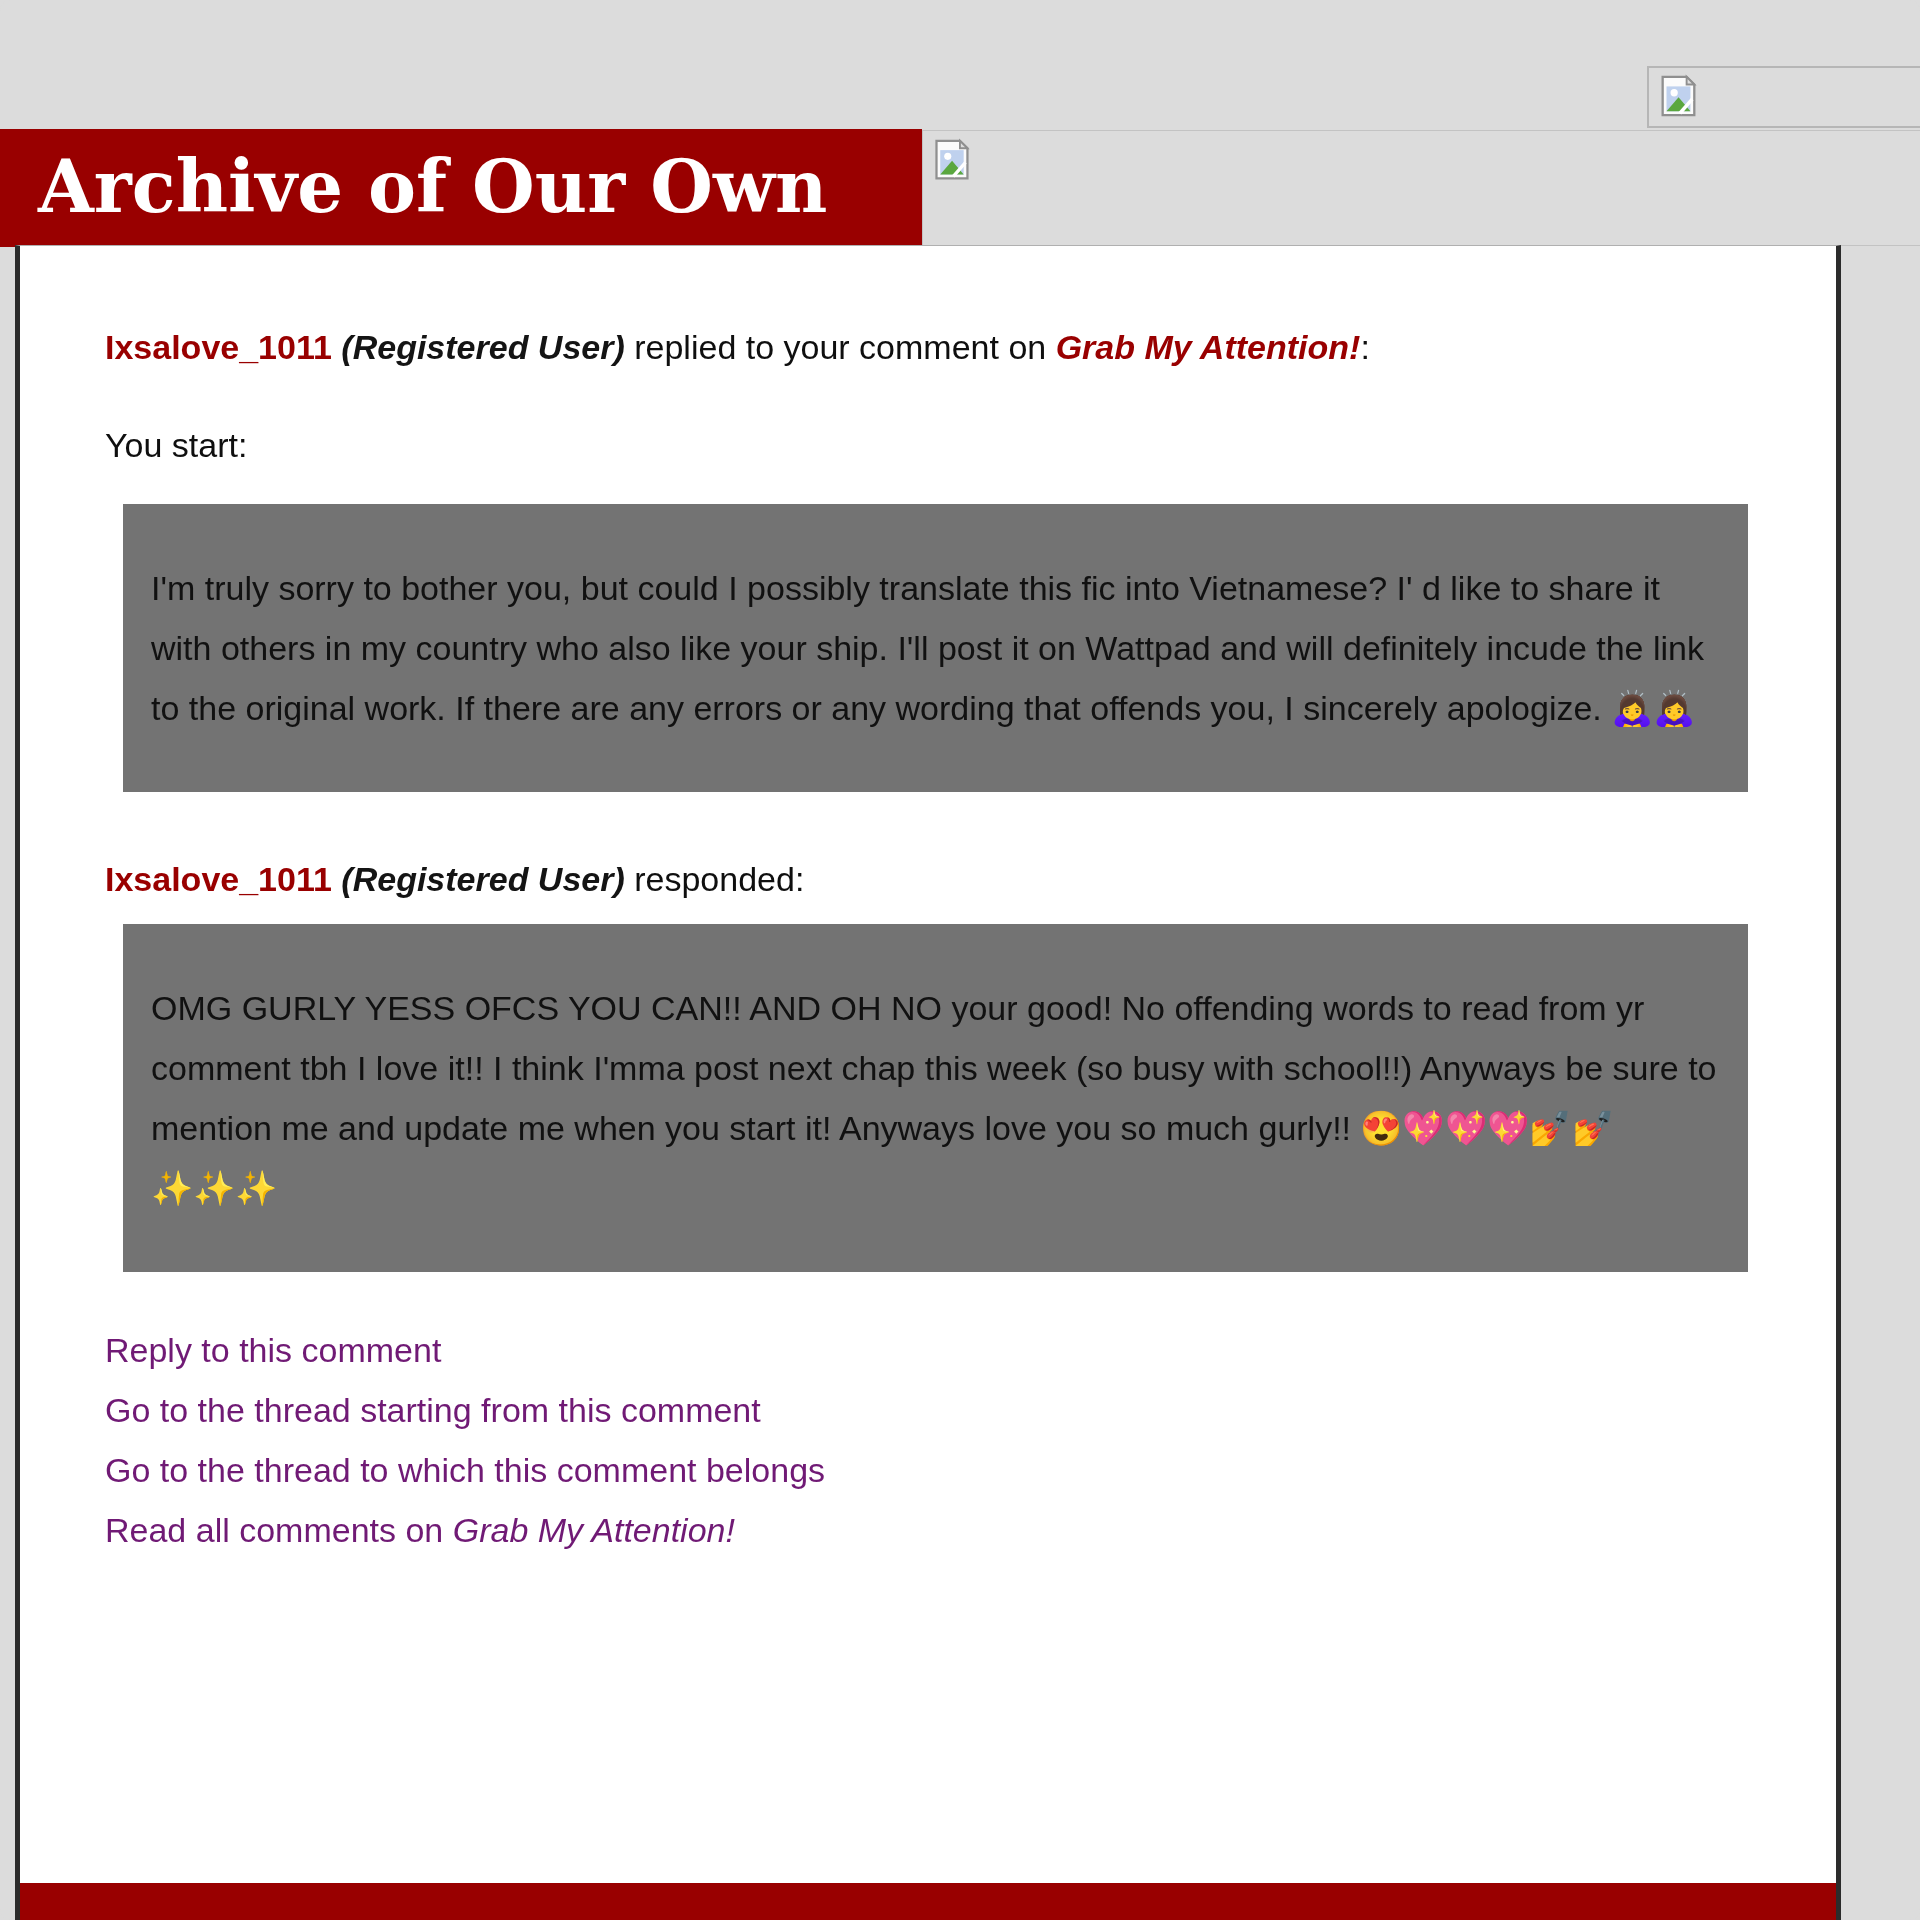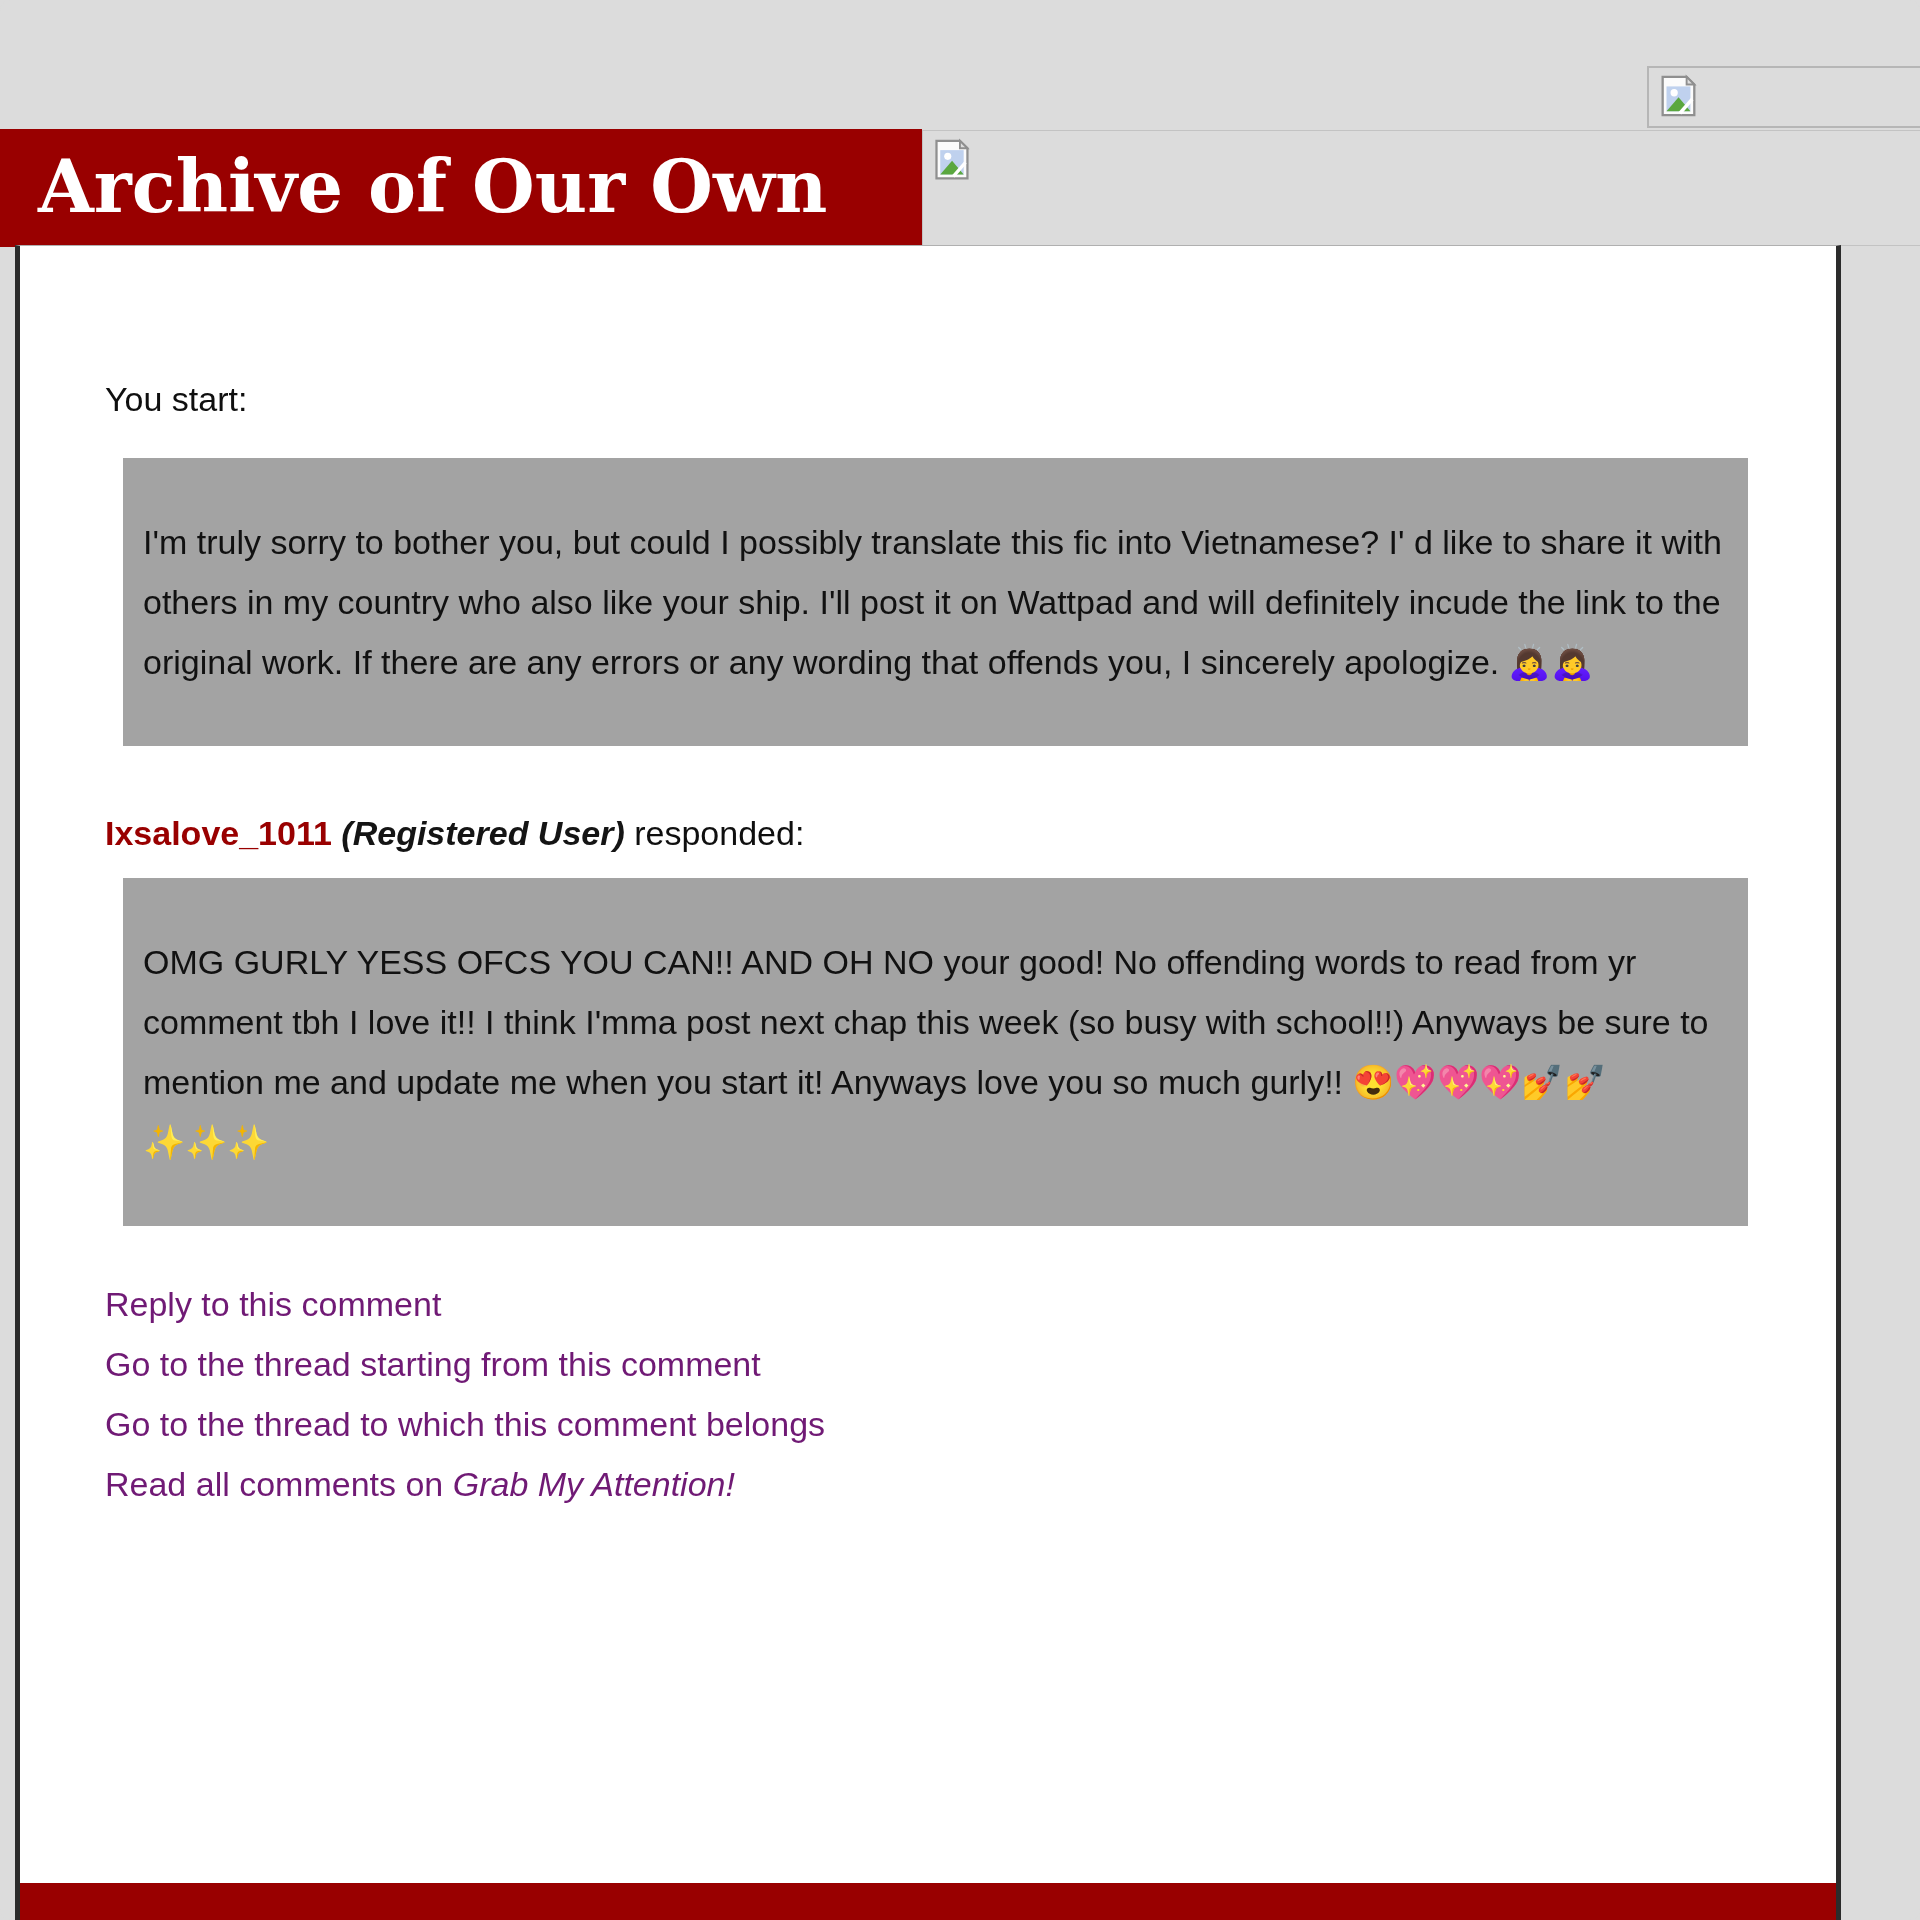--- a/index.html
+++ b/index.html
@@ -46,22 +46,22 @@
     font-size:34px; line-height:46px; color:#0f0f0f;
   }
   .caption { margin:0; }
   .caption .user-link { color:#990000; font-weight:bold; }
   .caption .registered { font-weight:bold; font-style:italic; color:#141414; }
   .caption .work-link { color:#990000; font-weight:bold; font-style:italic; }
   .you-wrote { margin:52px 0 0 0; }
   .caption-2 { margin-top:64px; }
 
   blockquote {
-    margin:36px 0 0 18px; background:#a3a3a3;
-    padding:54px 20px; font-size:34px; line-height:60px; color:#111;
+    margin:36px 0 0 18px; background:#737373;
+    padding:54px 28px; font-size:34px; line-height:60px; color:#111;
   }
   blockquote.bq-2 { margin-top:22px; }
   blockquote p { margin:0; }
   blockquote p + p { margin-top:36px; }
 
   .posted { margin:64px 0 0 0; }
 
   .links { margin:48px 0 0 0; line-height:60px; }
   .links a { display:block; color:#701a75; text-decoration:none; cursor:pointer; }
   .links .work-italic { font-style:italic; }
@@ -101,20 +101,26 @@
         <circle cx="10" cy="10.3" r="1.9" fill="#ffffff"></circle>
         <path d="M6 20 L12.3 12.6 L18.5 20 Z" fill="#5aa73f"></path>
         <path d="M13 21 L19.4 13.6" stroke="#ffffff" stroke-width="1.8"></path>
       </svg>
     </div>
   </div>
 
   <div class="panel">
     <div class="content">
 
+      <p class="caption">
+        <span class="user-link">Ixsalove_1011</span>
+        <span class="registered">(Registered User)</span>
+        <span>replied to your comment on</span>
+        <span class="work-link">Grab My Attention!</span><span>:</span>
+      </p>
 
       <p class="you-wrote">You start:</p>
 
       <blockquote class="bq-1">
         <p>I'm truly sorry to bother you, but could I possibly translate this fic into Vietnamese? I' d like to share it with others in my country who also like your ship. I'll post it on Wattpad and will definitely incude the link to the original work. If there are any errors or any wording that offends you, I sincerely apologize. 🙇‍♀️🙇‍♀️</p>
       </blockquote>
 
       <p class="caption caption-2">
         <span class="user-link">Ixsalove_1011</span>
         <span class="registered">(Registered User)</span>

